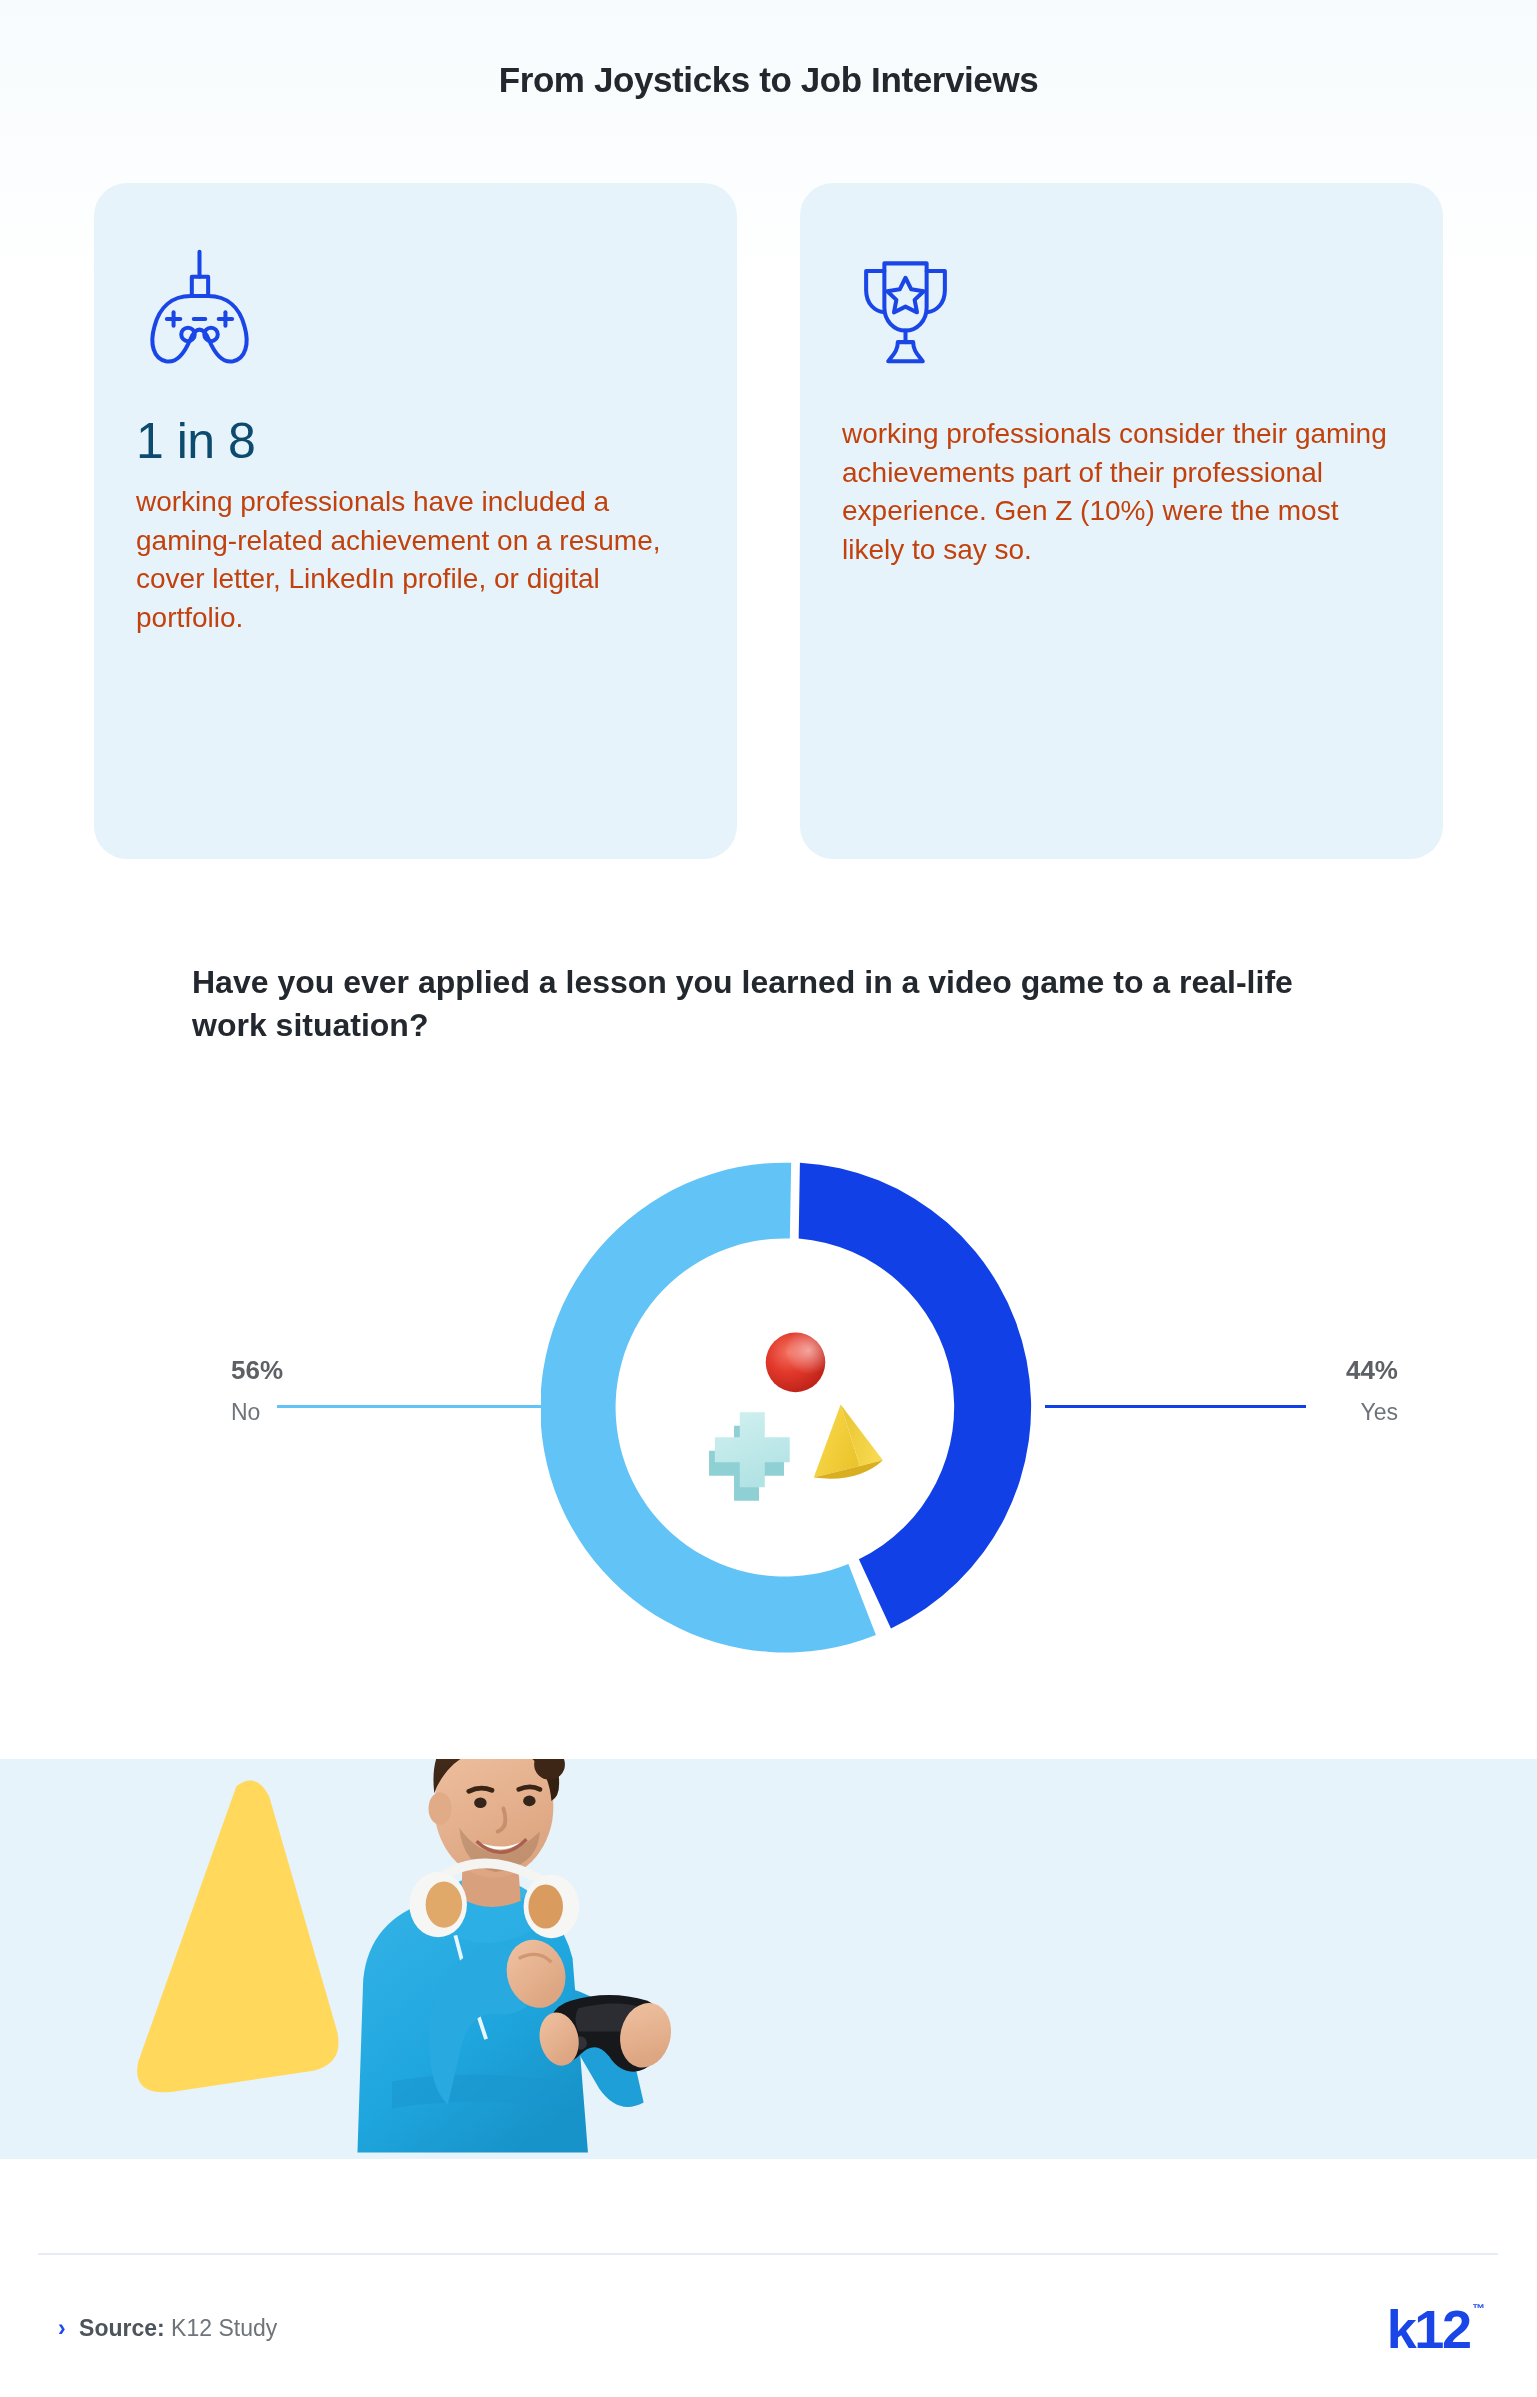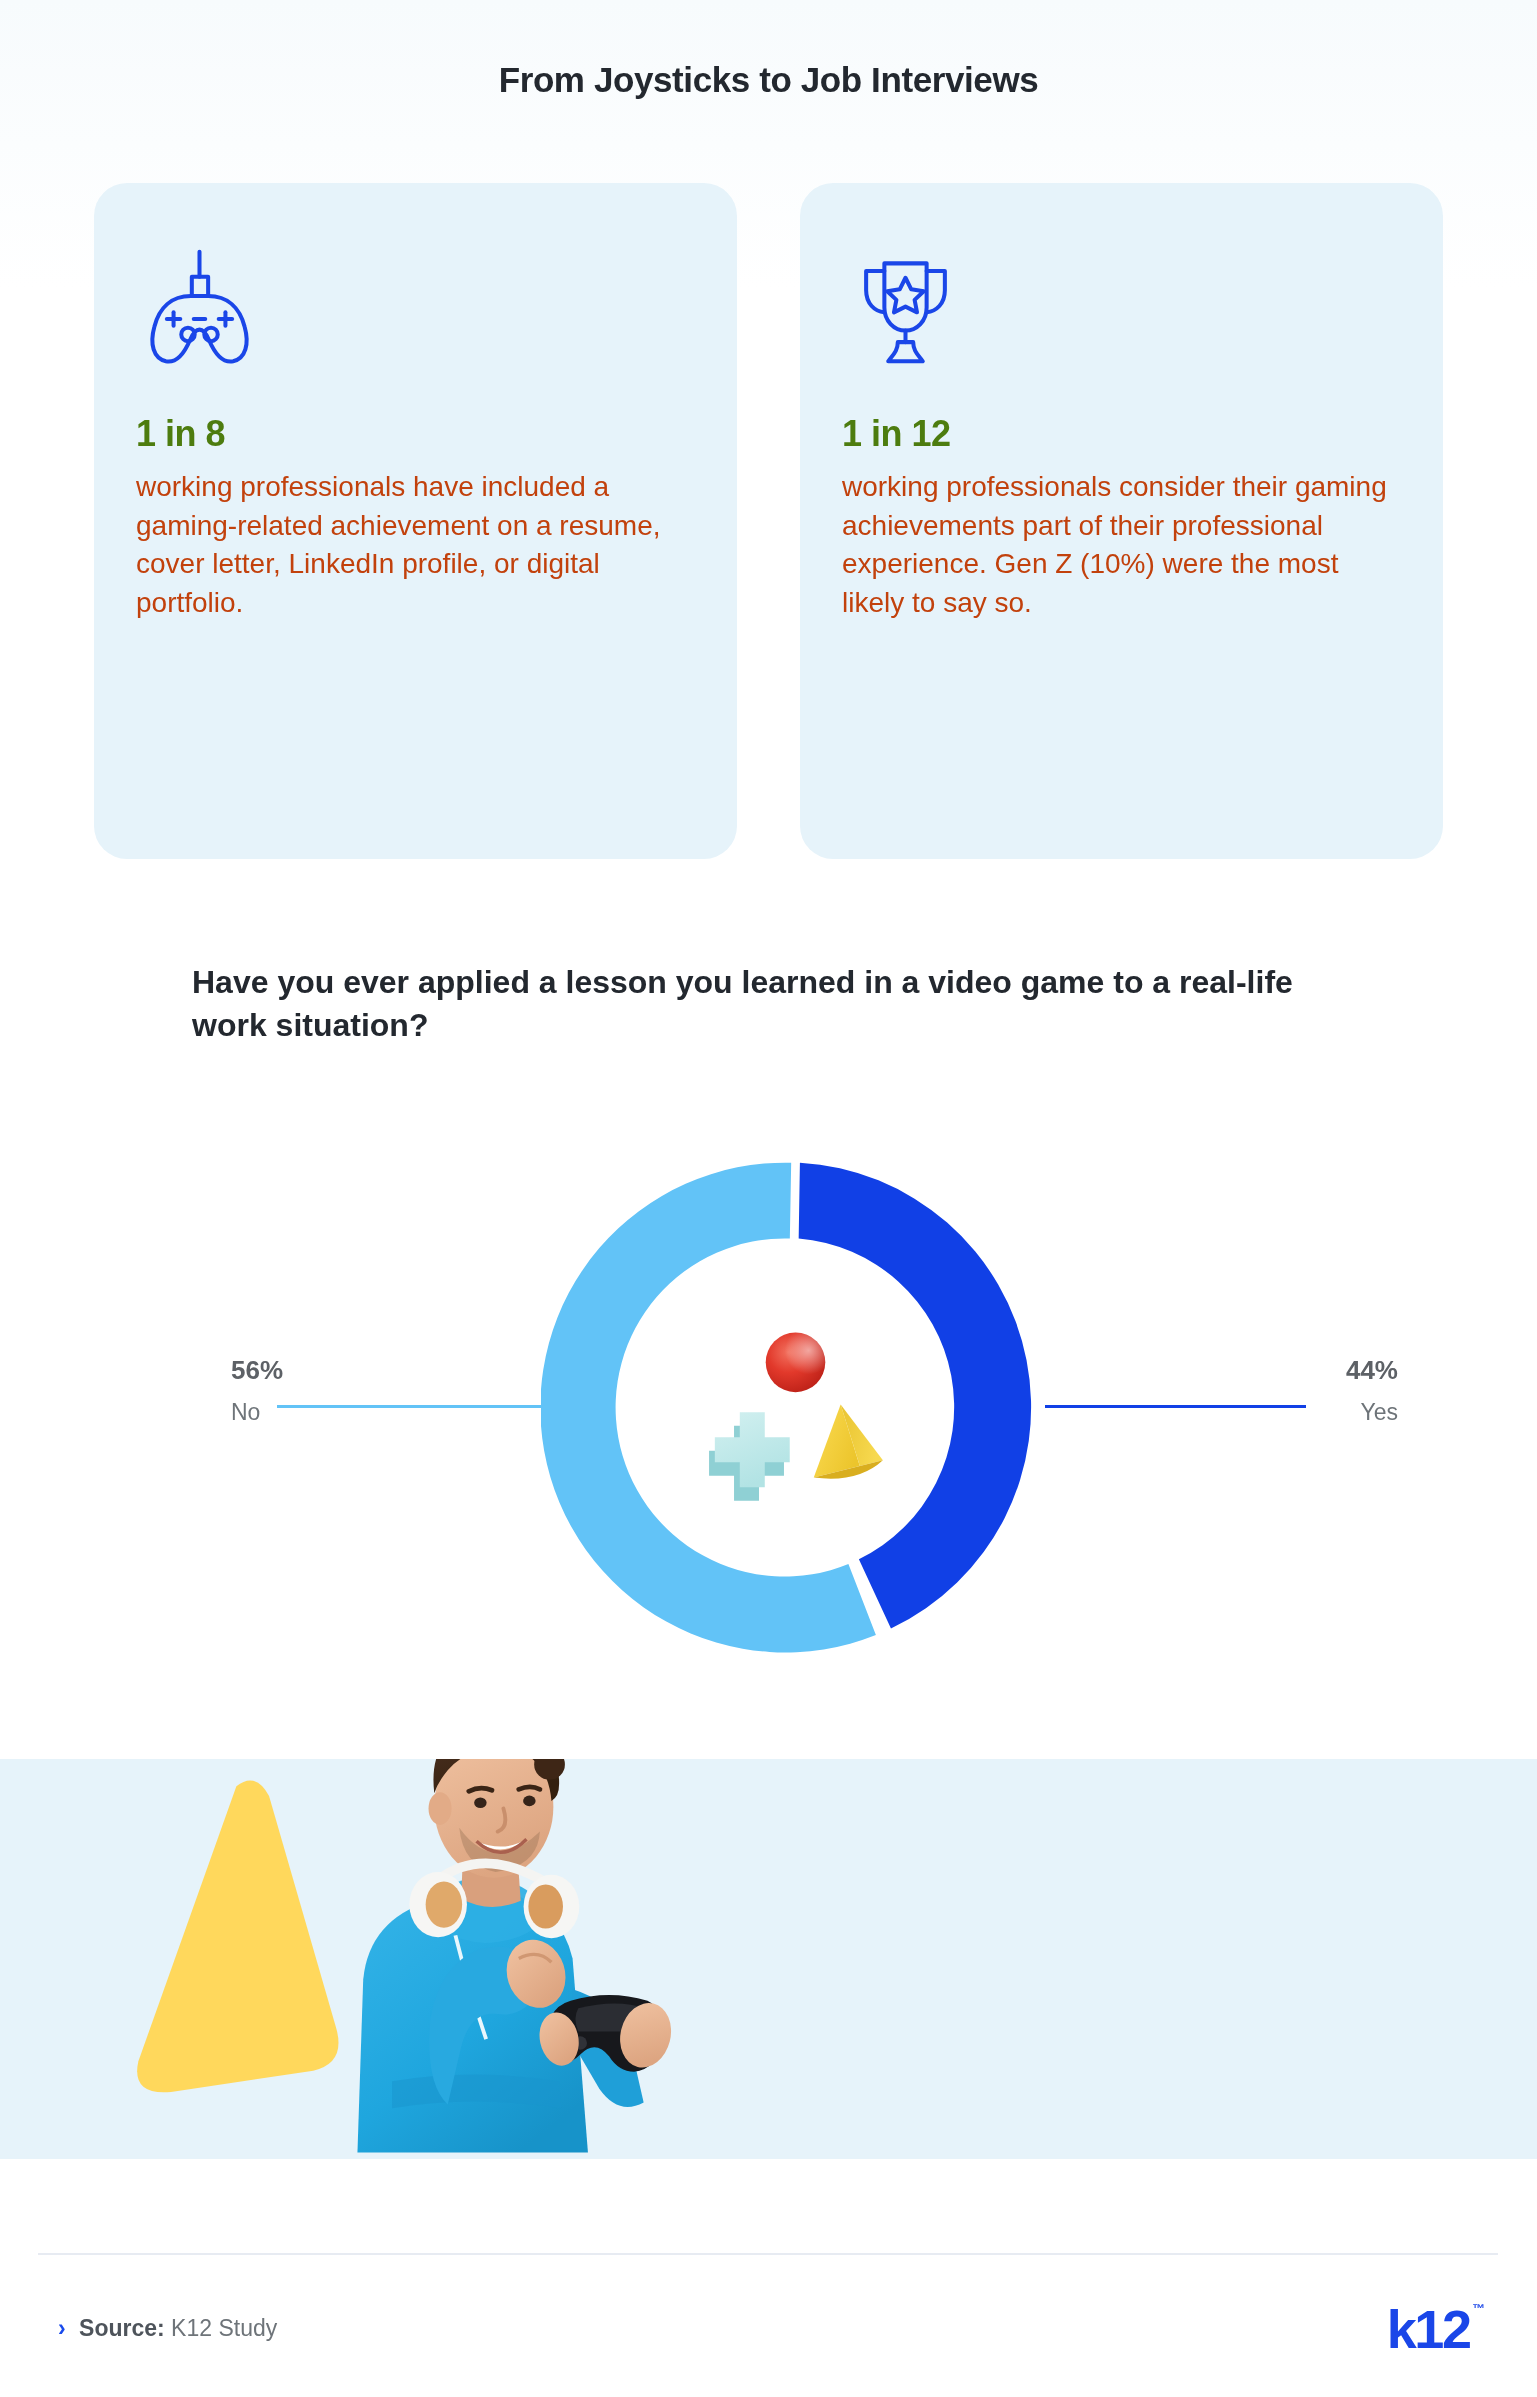--- a/index.html
+++ b/index.html
@@ -36,23 +36,23 @@
   }
   .card {
     width: 643px;
     background: #e6f3fa;
     border-radius: 33px;
     padding: 65px 42px 0 42px;
   }
   .card-icon { height: 121px; margin-bottom: 46px; }
   .card-icon svg { display: block; }
   .card-stat {
-    font-size: 36px;
-    font-weight: 700;
-    color: #4d7c0f;
+    font-size: 50px;
+    font-weight: 400;
+    color: #0c4a6e;
     letter-spacing: -0.5px;
     line-height: 1.05;
     margin-bottom: 15.4px;
   }
   .card-body {
     font-size: 28px;
     line-height: 1.38;
     color: #c2410c;
     font-weight: 400;
   }
@@ -183,21 +183,20 @@
       <div class="card-icon">
         <svg width="127" height="121" viewBox="0 0 132 126" fill="none" stroke="#1a46e8" stroke-width="4.2" stroke-linecap="round" stroke-linejoin="round">
           <path d="M44 16 H88 V62 C88 76 78 86 66 86 C54 86 44 76 44 62 Z"></path>
           <path d="M44 24 H25 V44 C25 58 34 66 44 67"></path>
           <path d="M88 24 H107 V44 C107 58 98 66 88 67"></path>
           <path d="M66 86 V98"></path>
           <path d="M58 98 H74 C74 108 80 112 84 118 H48 C52 112 58 108 58 98 Z"></path>
           <path d="M66 31 L72 43 L85 45 L75.5 54 L78 67 L66 61 L54 67 L56.5 54 L47 45 L60 43 Z"></path>
         </svg>
       </div>
-      <div class="card-stat">1 in 12</div>
       <div class="card-body">working professionals consider their gaming achievements part of their professional experience. Gen Z (10%) were the most likely to say so.</div>
     </div>
 
   </div>
 
   <div class="chart-question">Have you ever applied a lesson you learned in a video game to a real-life work situation?</div>
 
   <div class="donut-wrap">
     <div class="donut">
       <svg width="509" height="509" viewBox="0 0 530 530">

